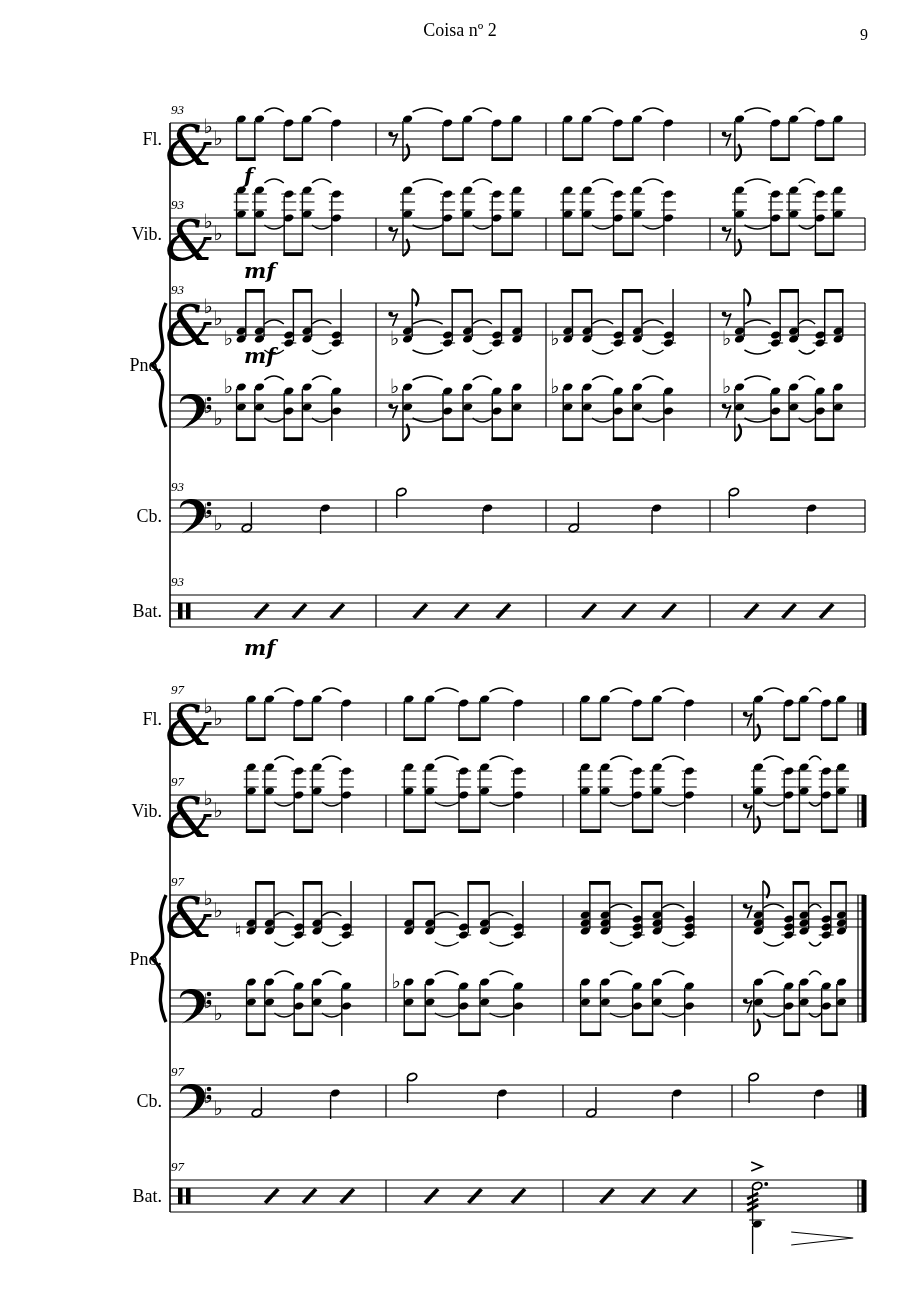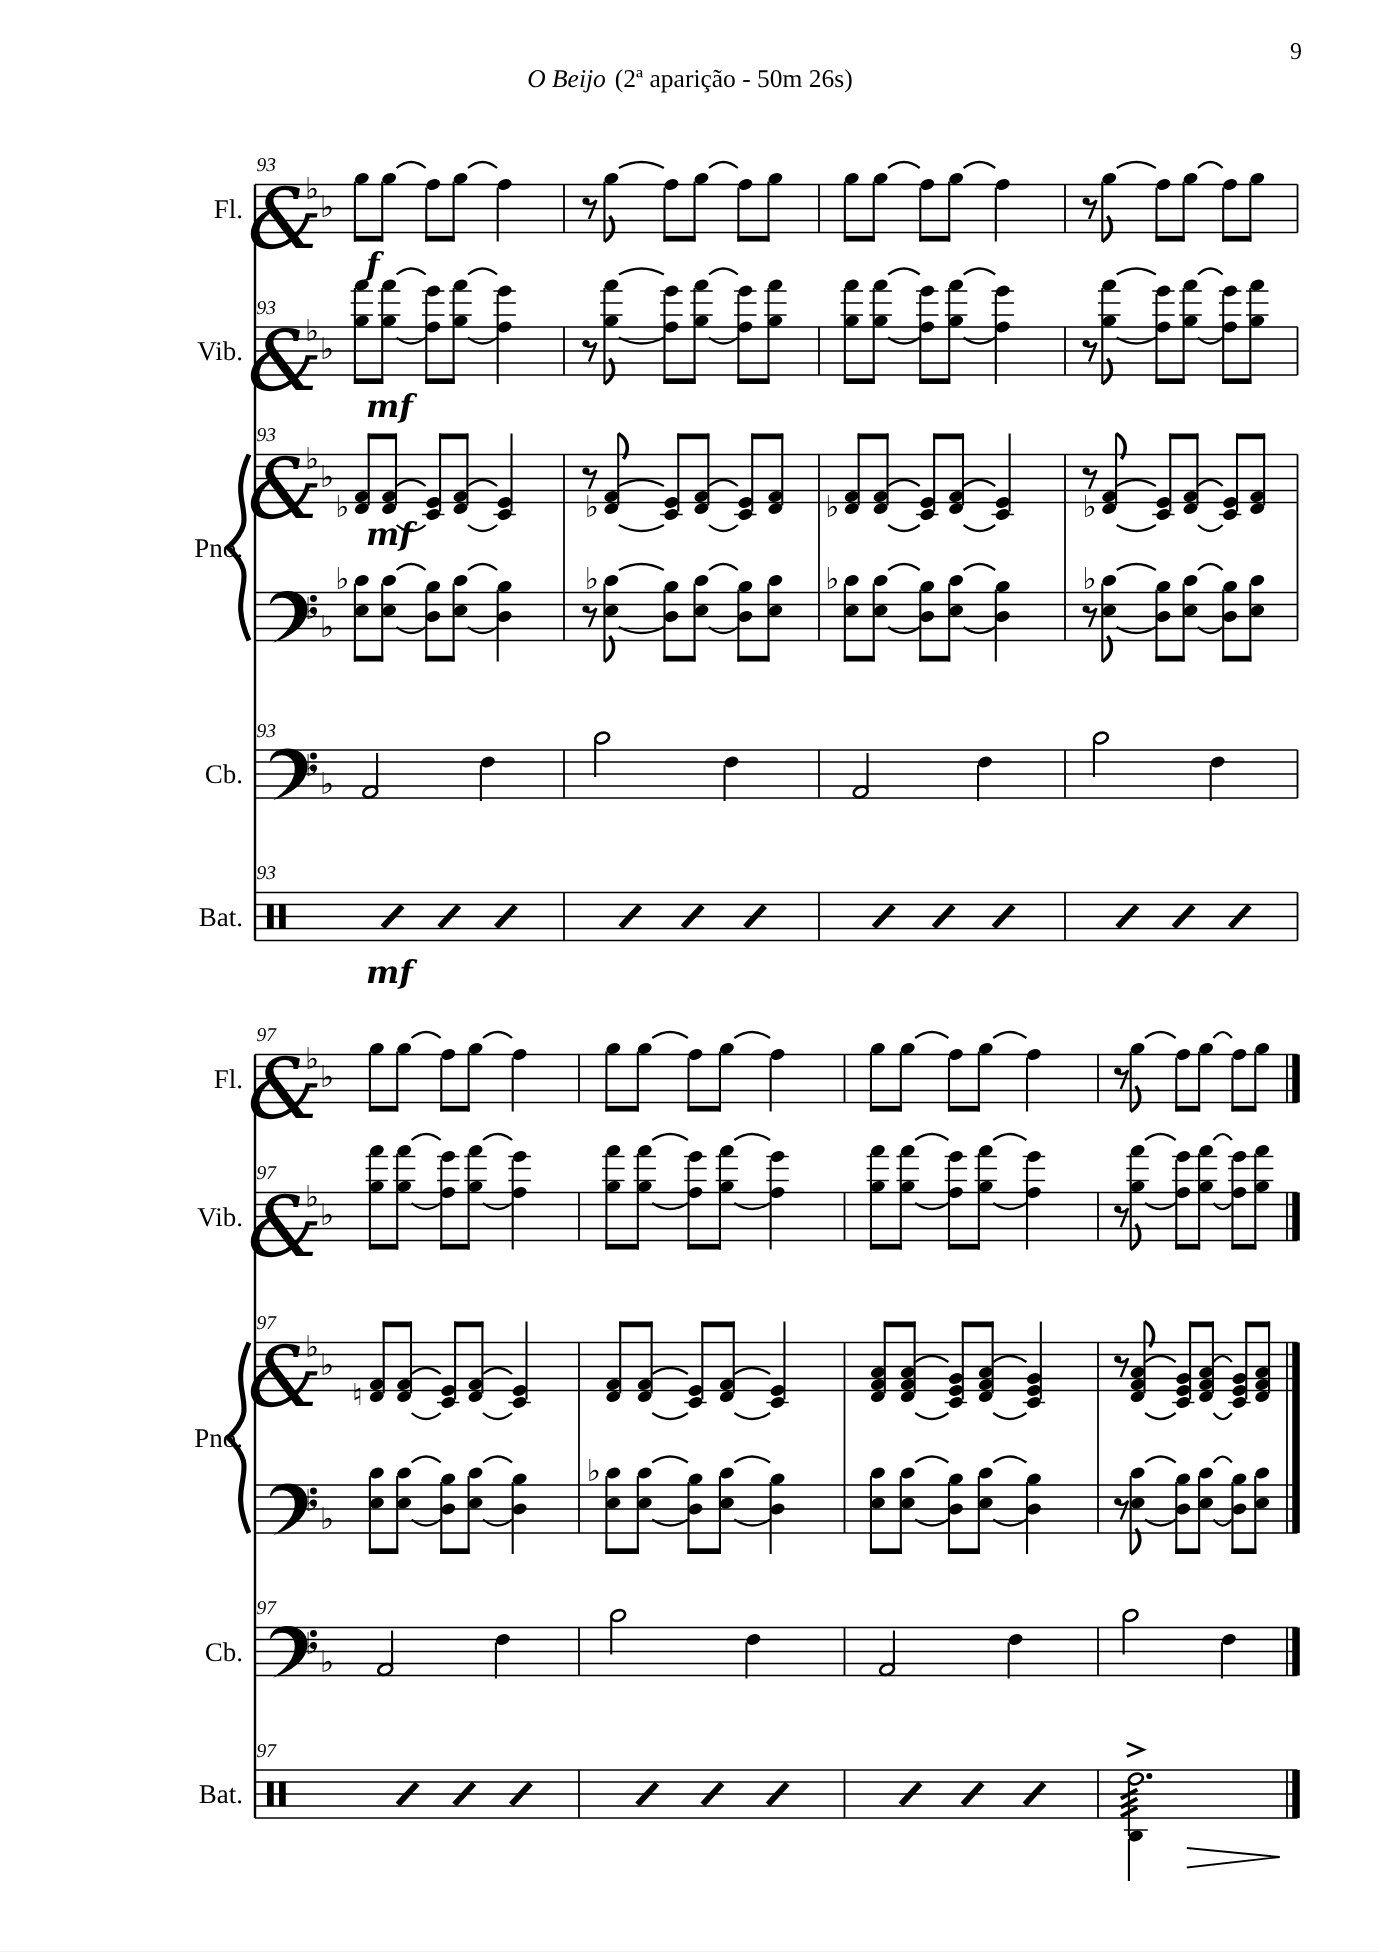--- a/index.html
+++ b/index.html
@@ -13,23 +13,21 @@
   .pagenum{position:absolute;top:26px;right:52px;font-size:16px;}
   svg.system{position:absolute;left:90px;width:790px;}
   #sys1{top:88px;}
   #sys2{top:668px;}
 </style>
 </head>
 <body>
 
 <div class="page">
   <div class="pagenum">9</div>
-  <div class="subtitle">
-    <span class="work">O Beijo</span><span>(2ª aparição - 50m 26s)</span>
-  </div>
+  <div class="title">Coisa nº 2</div>
   <svg id="sys1" class="system" xmlns="http://www.w3.org/2000/svg" viewBox="0 0 790 580" height="580">
       <line x1="80" y1="35" x2="80" y2="539" stroke="#000" stroke-width="1.6"></line>
       <g>
         <line x1="80" y1="35" x2="775" y2="35" stroke="#000" stroke-width="1.1"></line>
         <line x1="80" y1="43" x2="775" y2="43" stroke="#000" stroke-width="1.1"></line>
         <line x1="80" y1="51" x2="775" y2="51" stroke="#000" stroke-width="1.1"></line>
         <line x1="80" y1="59" x2="775" y2="59" stroke="#000" stroke-width="1.1"></line>
         <line x1="80" y1="67" x2="775" y2="67" stroke="#000" stroke-width="1.1"></line>
         <text x="72" y="57" font-family="&quot;Liberation Serif&quot;, serif" font-size="18" fill="#000" text-anchor="end">Fl.</text>
         <text x="81" y="26" font-family="&quot;Liberation Serif&quot;, serif" font-size="13" fill="#000" font-style="italic">93</text>

